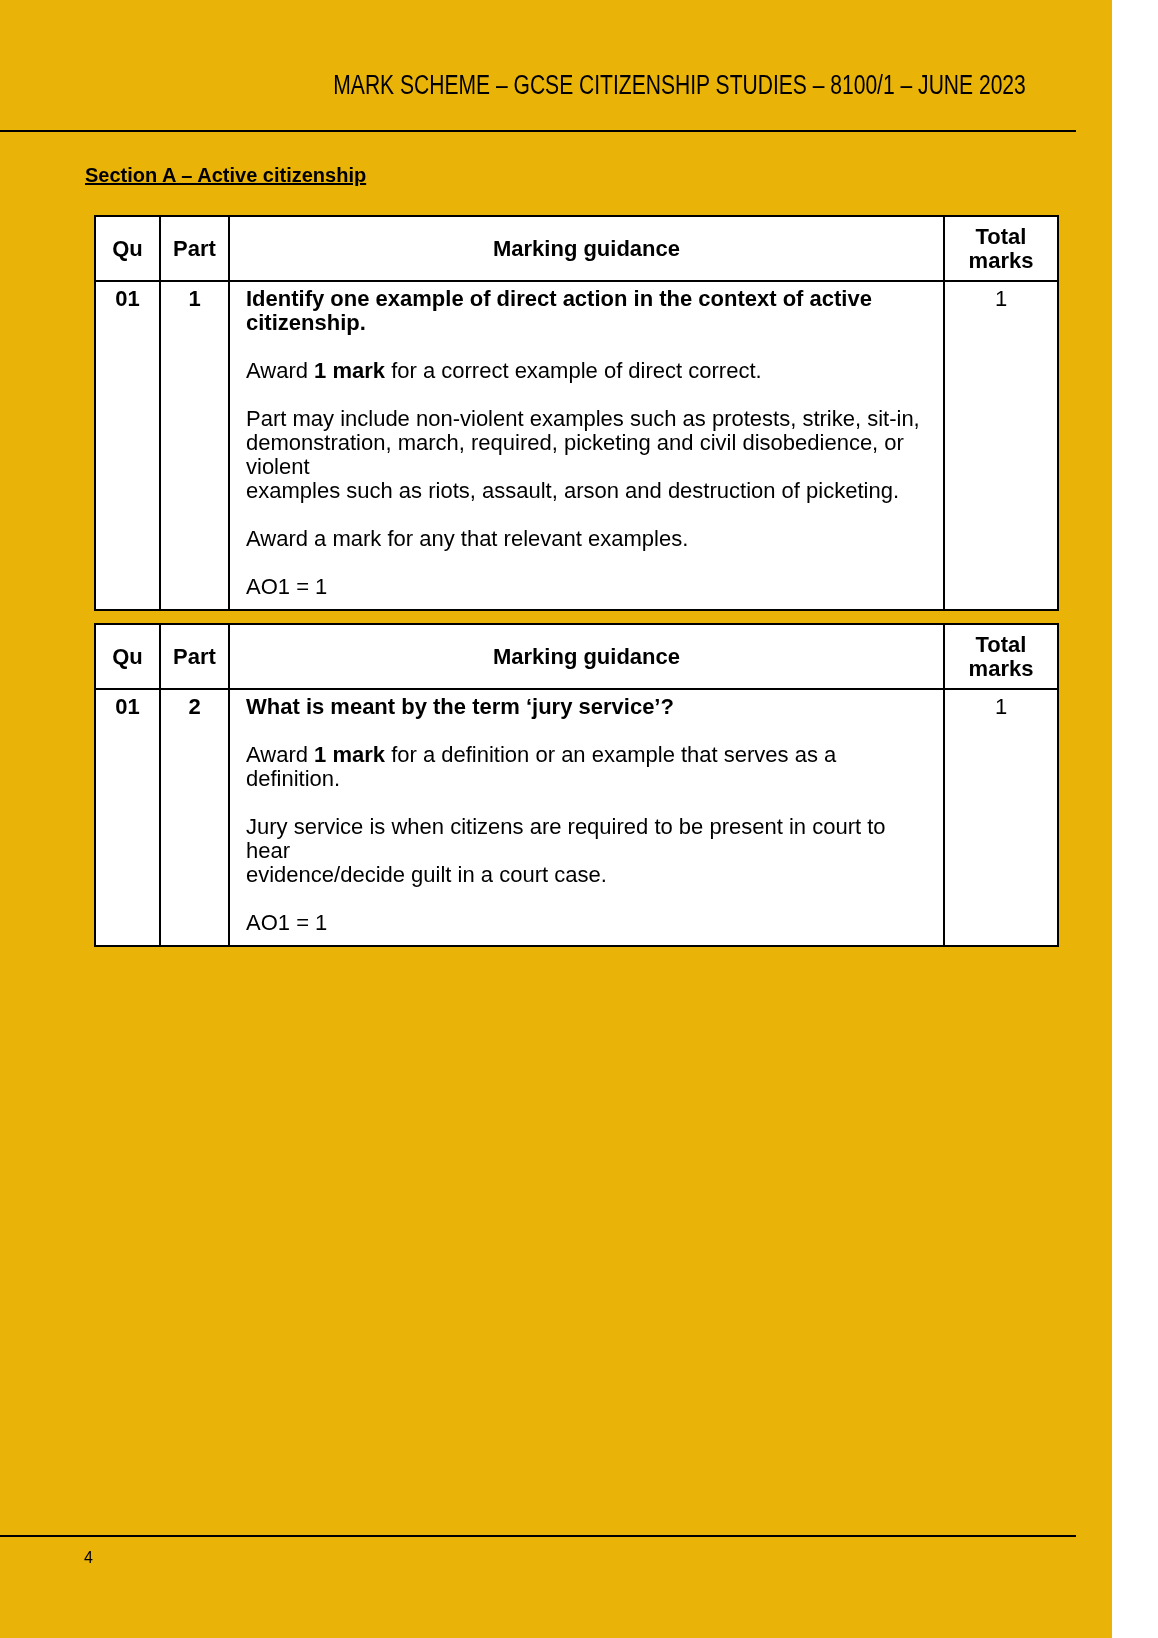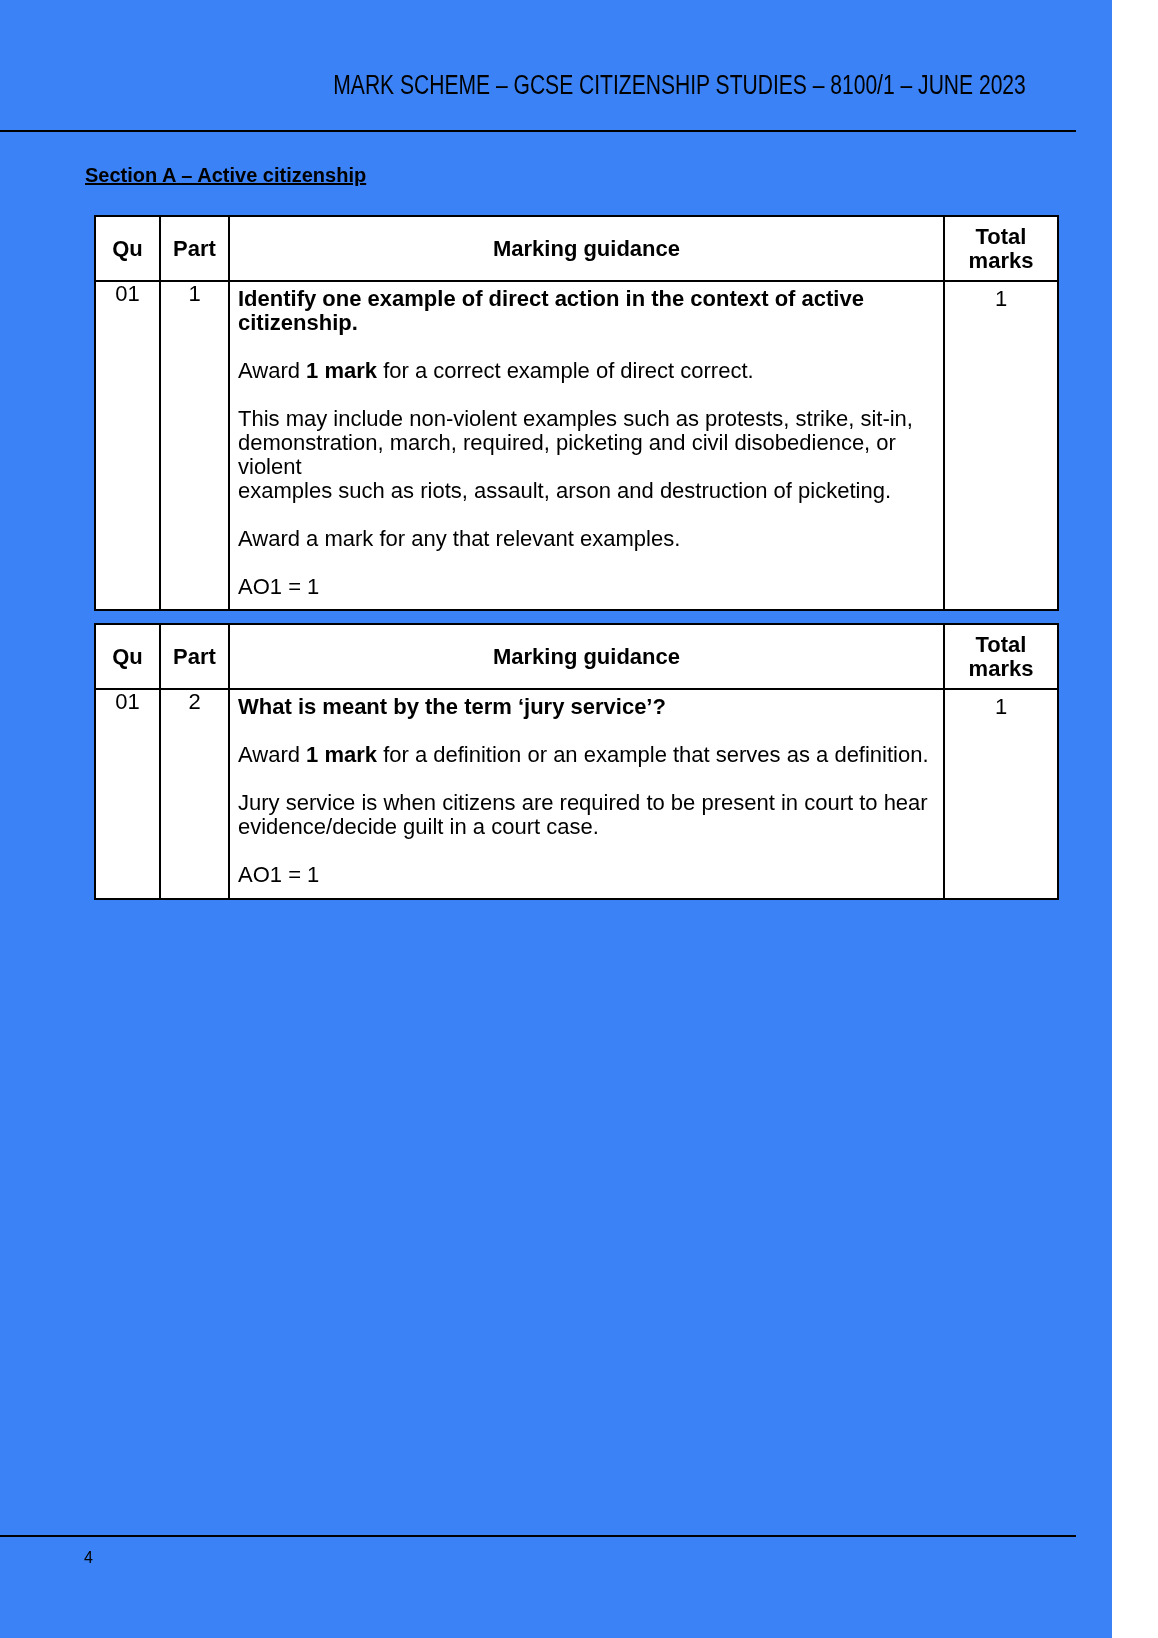--- a/index.html
+++ b/index.html
@@ -3,21 +3,21 @@
 <meta charset="utf-8">
 <style>
   * { margin: 0; padding: 0; box-sizing: border-box; }
   html, body { background: #ffffff; }
   body { font-family: "Liberation Sans", sans-serif; color: #000000; }
 
   .page {
     position: relative;
     width: 1112px;
     height: 1638px;
-    background: #3b82f6;
+    background: #eab308;
     overflow: hidden;
   }
 
   .header-title {
     position: absolute;
     top: 70px;
     right: 86px;
     font-size: 27px;
     line-height: 30px;
     white-space: nowrap;
@@ -65,34 +65,35 @@
   }
   .mark-table th {
     vertical-align: middle;
     height: 65px;
     font-weight: bold;
     text-align: center;
     padding: 2px 4px;
   }
   td.qu-cell, td.part-cell {
     text-align: center;
-    font-weight: normal;
+    font-weight: bold;
+    padding-top: 5px;
   }
   td.total-cell {
     text-align: center;
     font-weight: normal;
     padding-top: 5px;
   }
   td.guidance-cell {
     padding: 5px 8px 10px 8px;
   }
   table.table-1 td { height: 313px; }
   table.table-2 td { height: 210px; }
 
-  .para { margin: 0 0 24px 0; }
+  .para { margin: 0 0 24px 8px; }
   .para:last-child { margin-bottom: 0; }
 
   .page-number {
     position: absolute;
     top: 1548px;
     left: 84px;
     font-size: 16px;
     line-height: 20px;
   }
 </style>
@@ -121,21 +122,21 @@
         <th>Total marks</th>
       </tr>
     </thead>
     <tbody>
       <tr>
         <td class="qu-cell">01</td>
         <td class="part-cell">1</td>
         <td class="guidance-cell">
             <p class="para"><b>Identify one example of direct action in the context of active</b><br><b>citizenship.</b></p>
             <p class="para"><span>Award </span><b>1 mark</b><span> for a correct example of direct correct.</span></p>
-            <p class="para"><span>This may include non-violent examples such as protests, strike, sit-in,</span><br><span>demonstration, march, required, picketing and civil disobedience, or violent</span><br><span>examples such as riots, assault, arson and destruction of picketing.</span></p>
+            <p class="para"><span>Part may include non-violent examples such as protests, strike, sit-in,</span><br><span>demonstration, march, required, picketing and civil disobedience, or violent</span><br><span>examples such as riots, assault, arson and destruction of picketing.</span></p>
             <p class="para"><span>Award a mark for any that relevant examples.</span></p>
             <p class="para"><span>AO1 = 1</span></p>
           </td>
         <td class="total-cell">1</td>
       </tr>
     </tbody>
   </table>
 
   <table class="mark-table table-2">
     <colgroup>

